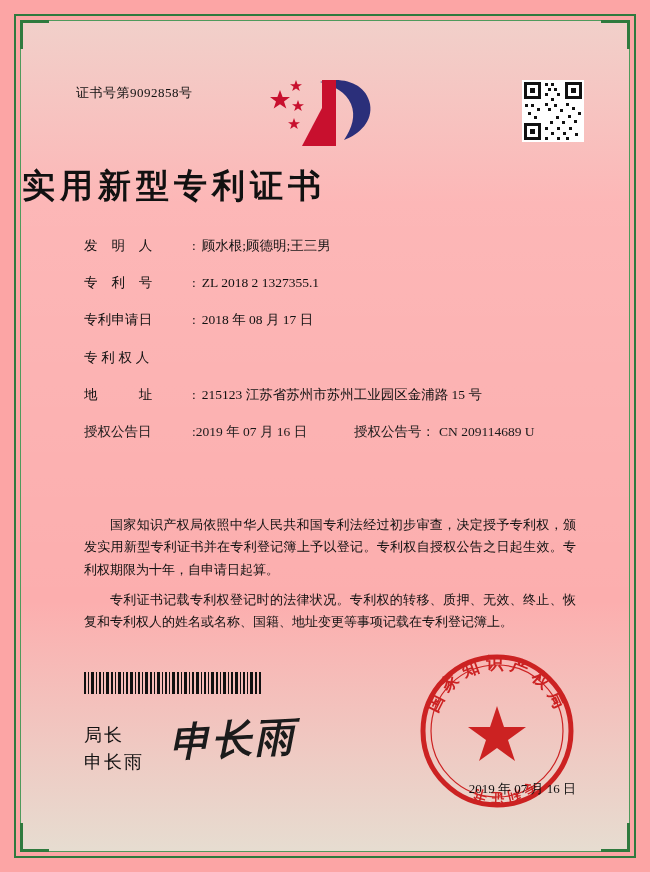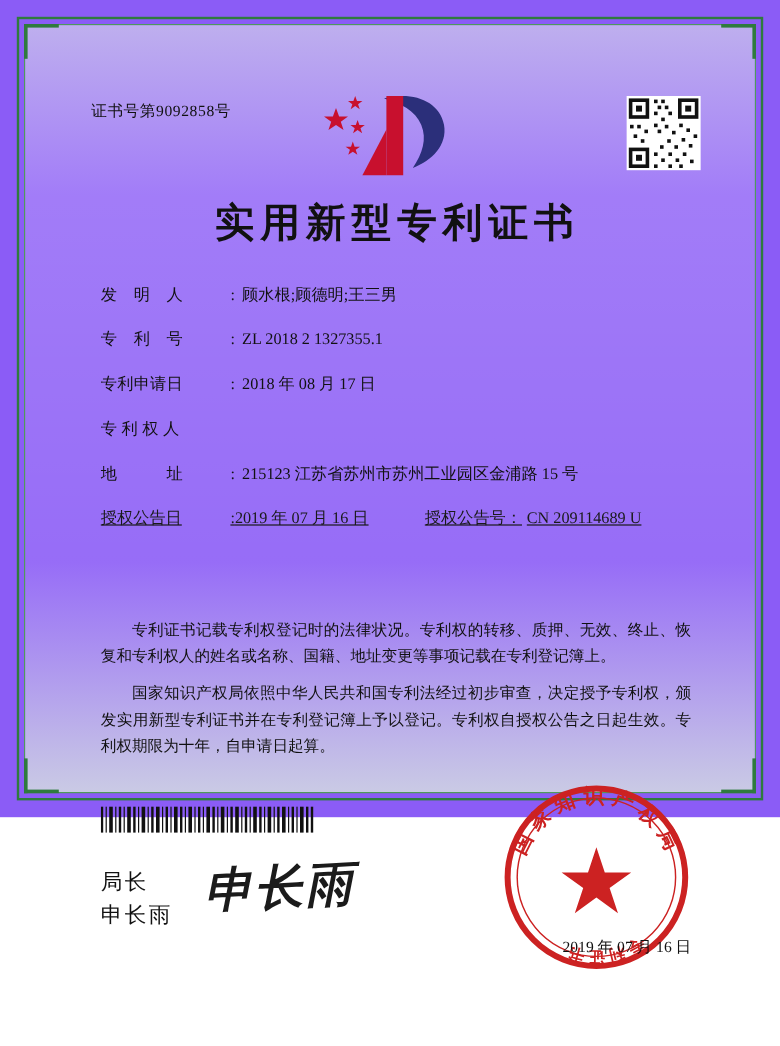--- a/index.html
+++ b/index.html
@@ -11,22 +11,22 @@
     width: 650px;
     height: 872px;
     font-family: "Liberation Serif", serif;
     color: #1a1a1a;
     overflow: hidden;
   }
 
   .certificate {
     position: relative;
     width: 650px;
-    height: 681px;
-    background: #8b5cf6;
+    height: 872px;
+    background: #fca5a5;
     box-sizing: border-box;
   }
 
   
   .border-outer {
     position: absolute;
     left: 14px;
     top: 14px;
     right: 14px;
     bottom: 14px;
@@ -84,24 +84,24 @@
   .qr {
     position: absolute;
     right: 44px;
     top: 58px;
     width: 62px;
     height: 62px;
   }
 
   .title {
     position: absolute;
-    left: 12px;
+    left: 0;
     right: 0;
     top: 142px;
-    text-align: center;
+    text-align: left;
     font-size: 33px;
     font-weight: bold;
     letter-spacing: 5px;
     color: #111;
     font-family: "DejaVu Serif", serif;
   }
 
   
   .fields {
     position: absolute;
@@ -128,21 +128,20 @@
     color: #111;
   }
   .row .value .colon {
     margin-right: 6px;
   }
 
   .row-split {
     display: flex;
     align-items: baseline;
     margin-bottom: 22px;
-    text-decoration: underline;
   }
   .row-split .left {
     flex: 0 0 270px;
     display: flex;
     align-items: baseline;
   }
   .row-split .left .label {
     width: 108px;
     flex: 0 0 108px;
   }
@@ -374,22 +373,22 @@
         </span>
         <span class="right">
           <span class="label2">授权公告号：</span>
           <span>CN 209114689 U</span>
         </span>
       </div>
 
     </div>
 
     <div class="paragraphs">
+      <p>国家知识产权局依照中华人民共和国专利法经过初步审查，决定授予专利权，颁发实用新型专利证书并在专利登记簿上予以登记。专利权自授权公告之日起生效。专利权期限为十年，自申请日起算。</p>
       <p>专利证书记载专利权登记时的法律状况。专利权的转移、质押、无效、终止、恢复和专利权人的姓名或名称、国籍、地址变更等事项记载在专利登记簿上。</p>
-      <p>国家知识产权局依照中华人民共和国专利法经过初步审查，决定授予专利权，颁发实用新型专利证书并在专利登记簿上予以登记。专利权自授权公告之日起生效。专利权期限为十年，自申请日起算。</p>
     </div>
 
     <div class="barcode">
       <svg viewBox="0 0 178 22" width="178" height="22" xmlns="http://www.w3.org/2000/svg">
         <g fill="#111">
           <rect x="0" y="0" width="2" height="22"></rect>
             <rect x="4" y="0" width="1" height="22"></rect>
           <rect x="7" y="0" width="3" height="22"></rect>
             <rect x="12" y="0" width="1" height="22"></rect>
           <rect x="15" y="0" width="2" height="22"></rect>

